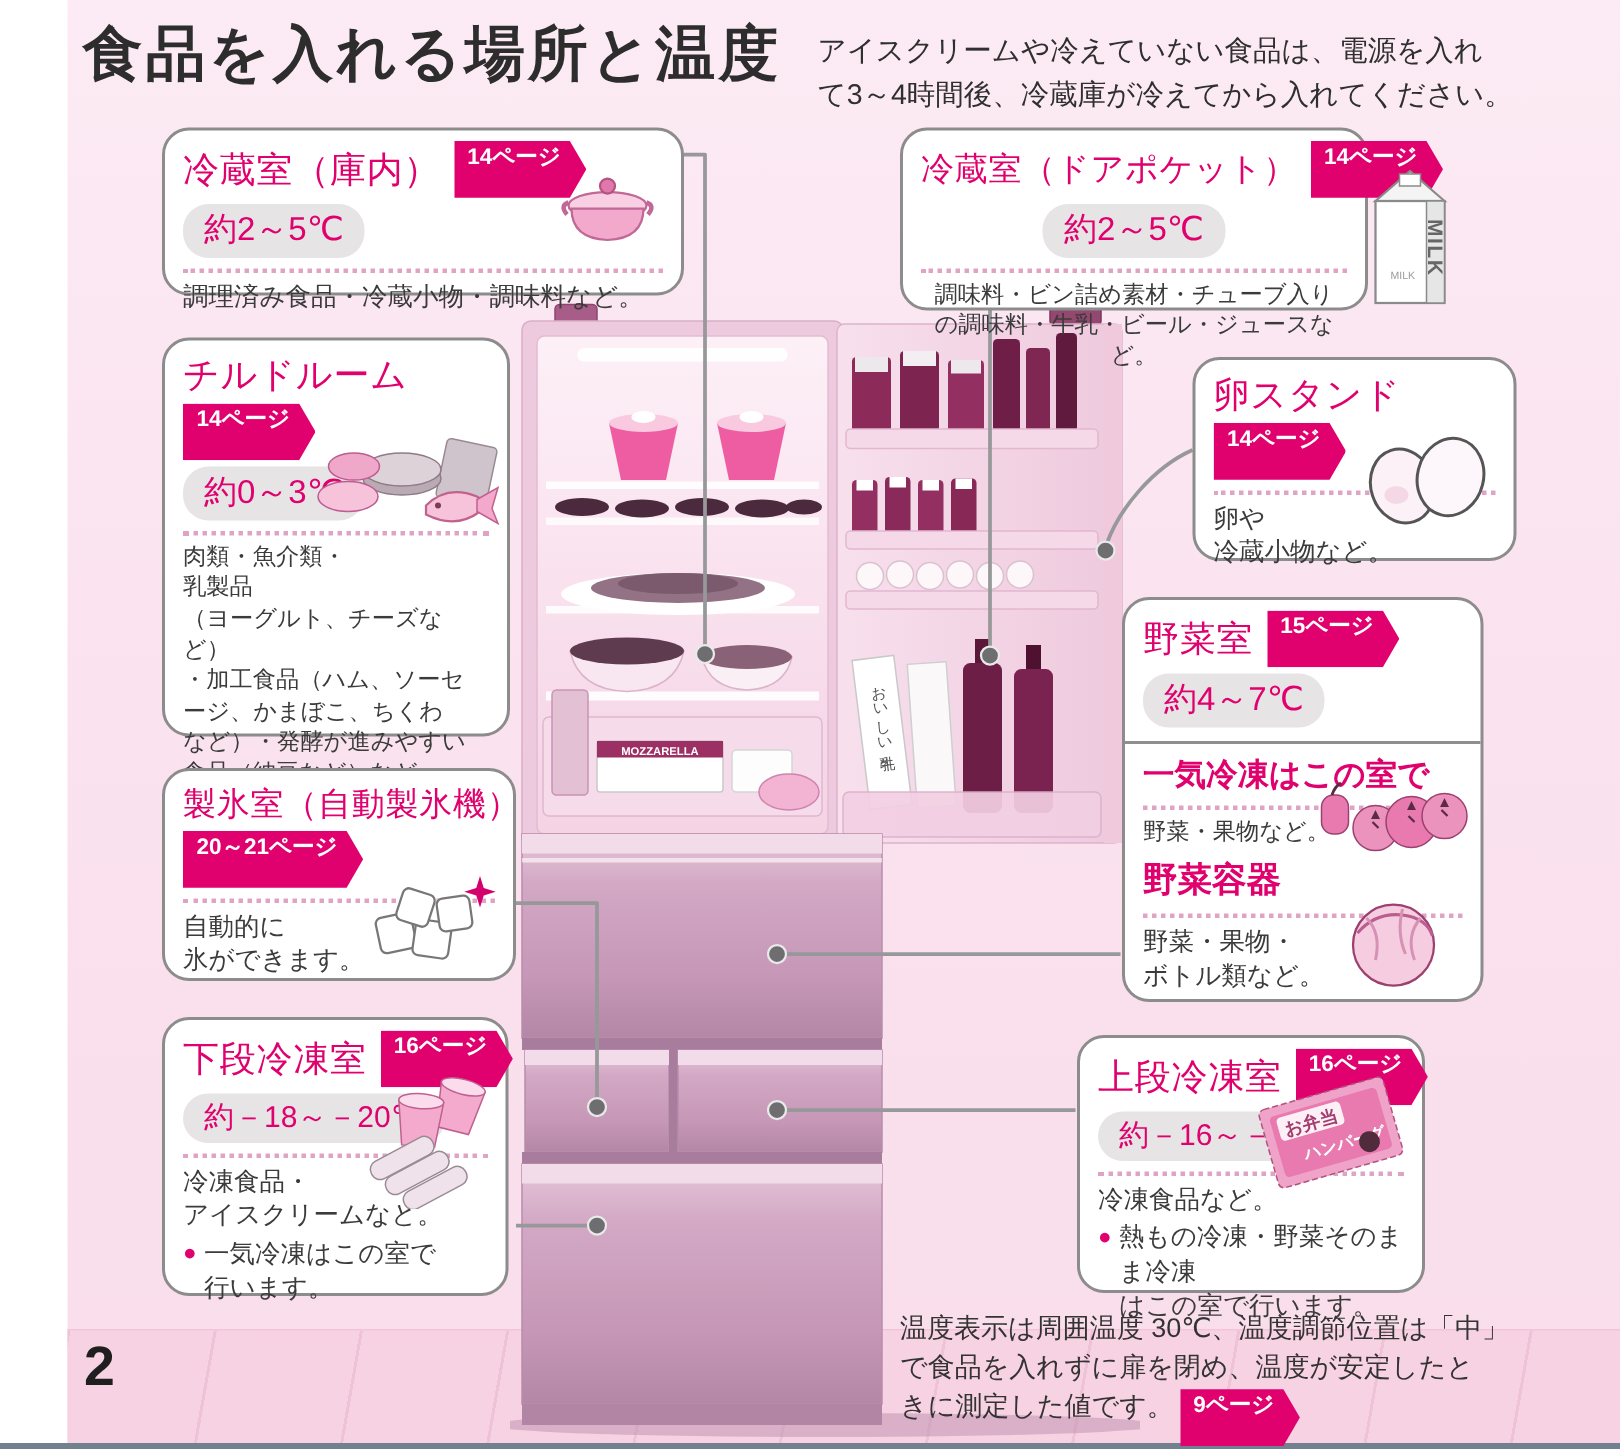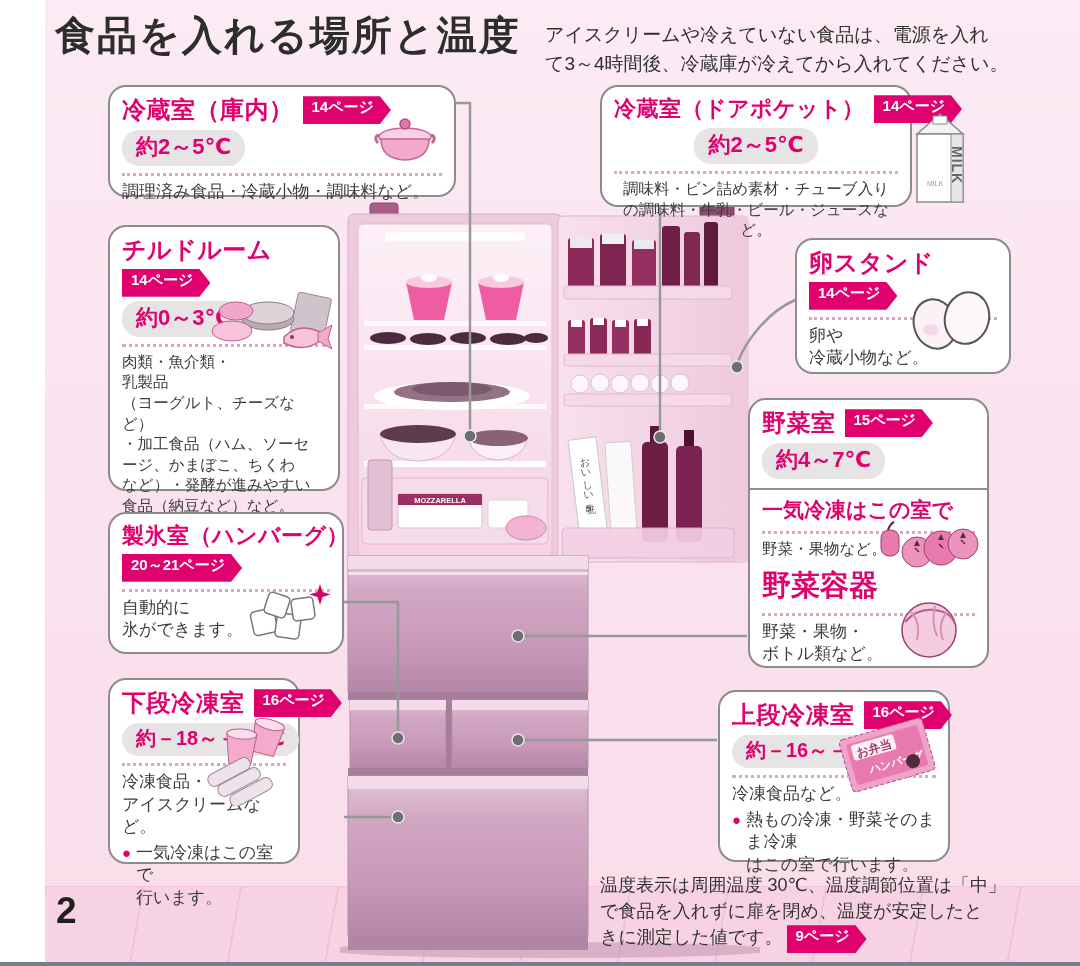--- a/index.html
+++ b/index.html
@@ -13,37 +13,37 @@
   .bottom-edge{position:absolute;left:0;bottom:0;width:100%;height:4px;background:#72808f;}
   .page-title{position:absolute;left:55px;top:8px;margin:0;font-size:40px;font-weight:bold;
               color:#2d2d2d;letter-spacing:2px;}
   .top-note{position:absolute;left:545px;top:21px;width:480px;font-size:19px;line-height:1.5;
             color:#2f2f2f;white-space:pre-line;}
   .fridge-svg{position:absolute;left:340px;top:198px;z-index:1;}
   .leaders{position:absolute;left:0;top:0;z-index:3;pointer-events:none;}
   .callout{position:absolute;box-sizing:border-box;background:#ffffff;border:2px solid #8c8c8c;
            border-radius:18px;padding:7px 12px;z-index:5;}
   .co-header{display:flex;align-items:center;gap:9px;}
-  .co-title{color:#e0006e;font-weight:bold;font-size:24px;letter-spacing:0.5px;white-space:nowrap;}
+  .co-title{color:#e0006e;font-weight:normal;font-size:24px;letter-spacing:0.5px;white-space:nowrap;}
   .co-title.sm{font-size:22px;}
   .badge{display:inline-block;background:#e0006e;color:#ffffff;font-size:15px;font-weight:bold;
-         line-height:1.25;padding:2px 17px 7px 9px;white-space:nowrap;
+         line-height:1.25;padding:2px 17px 17px 9px;white-space:nowrap;
          clip-path:polygon(0 0,calc(100% - 11px) 0,100% 50%,calc(100% - 11px) 100%,0 100%);}
   .badge-row{margin-top:3px;}
-  .temp-pill{display:inline-block;background:#e6e4e5;color:#e0006e;font-weight:bold;font-size:22px;
+  .temp-pill{display:inline-block;background:#e6e4e5;color:#e0006e;font-weight:normal;font-size:22px;
              padding:2px 14px 4px;border-radius:17px;margin-top:4px;white-space:nowrap;}
   .temp-pill.pill-sm{font-size:20px;}
   .dotted{border-top:3px dotted #dfa3c6;margin:7px 0 5px;height:0;}
   .co-body{font-size:17px;color:#3b3b3b;line-height:1.33;white-space:pre-line;}
   .co-body.b-sm{font-size:15.5px;}
   .bullet-row{display:flex;gap:5px;margin-top:3px;}
   .bullet-mark{color:#e0006e;font-size:15px;line-height:1.45;}
   .bullet-text{font-size:17px;color:#3b3b3b;line-height:1.33;white-space:pre-line;}
   .sub-title{color:#e0006e;font-weight:bold;font-size:21px;margin-top:6px;white-space:nowrap;}
-  .sub-title.lg{font-size:29px;}
+  .sub-title.lg{font-size:23px;}
   .divider{border-top:2px solid #8f8f8f;margin:9px -12px 2px;height:0;}
   .co-icon{position:absolute;}
   .bottom-note{position:absolute;left:600px;top:872px;width:465px;font-size:18px;line-height:1.45;
                color:#333333;z-index:5;}
   .bottom-note .nt{white-space:pre-line;}
   .bottom-note .badge{vertical-align:2px;margin-left:4px;}
   .page-number{position:absolute;left:56px;top:890px;font-size:37px;font-weight:bold;color:#1f1f1f;z-index:5;}
   .milk-icon{position:absolute;left:903px;top:102px;z-index:6;}
 </style>
 </head>
@@ -269,40 +269,40 @@
       <ellipse cx="30" cy="22" rx="17" ry="9" fill="#f0a8ca" stroke="#bd5d92"></ellipse>
       <ellipse cx="26" cy="42" rx="20" ry="10" fill="#f6c3da" stroke="#bd5d92"></ellipse>
       <path d="M78,48 q14,-14 34,-6 q8,4 2,10 q-16,12 -36,2 Z" fill="#f7c3da" stroke="#c2608e" stroke-width="1.5"></path>
       <path d="M112,44 l14,-8 l-4,14 l4,10 l-14,-8 Z" fill="#f3a9cc" stroke="#c2608e"></path>
       <circle cx="86" cy="48" r="2" fill="#7c3a5c"></circle>
     </svg>
   </div>
 
   <div class="callout" style="left:108px;top:512px;width:236px;height:142px;">
     <div class="co-header">
-      <span class="co-title sm">製氷室（ハンバーグ）</span>
+      <span class="co-title sm">製氷室（自動製氷機）</span>
     </div>
     <div class="badge-row">
       <span class="badge">20～21ページ</span>
     </div>
     <div class="dotted"></div>
     <div class="co-body">自動的に
 氷ができます。</div>
     <svg class="co-icon" style="right:10px;bottom:8px;" width="96" height="64" viewBox="0 0 96 64">
       <g fill="#ffffff" stroke="#777777" stroke-width="1.5">
         <rect x="16" y="30" width="24" height="24" rx="4" transform="rotate(-12 28 42)"></rect>
         <rect x="40" y="34" width="24" height="24" rx="4" transform="rotate(8 52 46)"></rect>
         <rect x="30" y="14" width="22" height="22" rx="4" transform="rotate(18 41 25)"></rect>
         <rect x="56" y="18" width="22" height="22" rx="4" transform="rotate(-8 67 29)"></rect>
       </g>
       <path d="M84,4 l2.5,8 l8,2.5 l-8,2.5 l-2.5,8 l-2.5,-8 l-8,-2.5 l8,-2.5 Z" fill="#d4006e"></path>
     </svg>
   </div>
 
-  <div class="callout" style="left:108px;top:678px;width:192px;height:186px;">
+  <div class="callout" style="left:108px;top:678px;width:231px;height:186px;">
     <div class="co-header">
       <span class="co-title">下段冷凍室</span>
       <span class="badge">16ページ</span>
     </div>
     <span class="temp-pill pill-sm">約－18～－20℃</span>
     <div class="dotted"></div>
     <div class="co-body">冷凍食品・
 アイスクリームなど。</div>
     <div class="bullet-row">
       <span class="bullet-mark">●</span>

